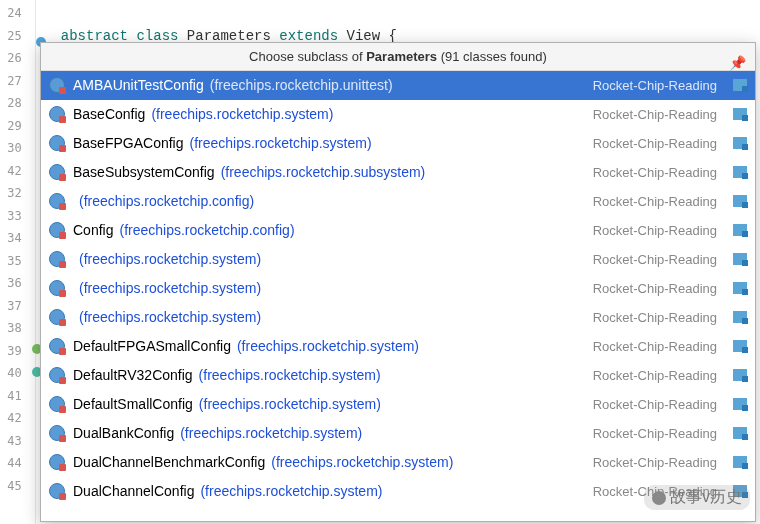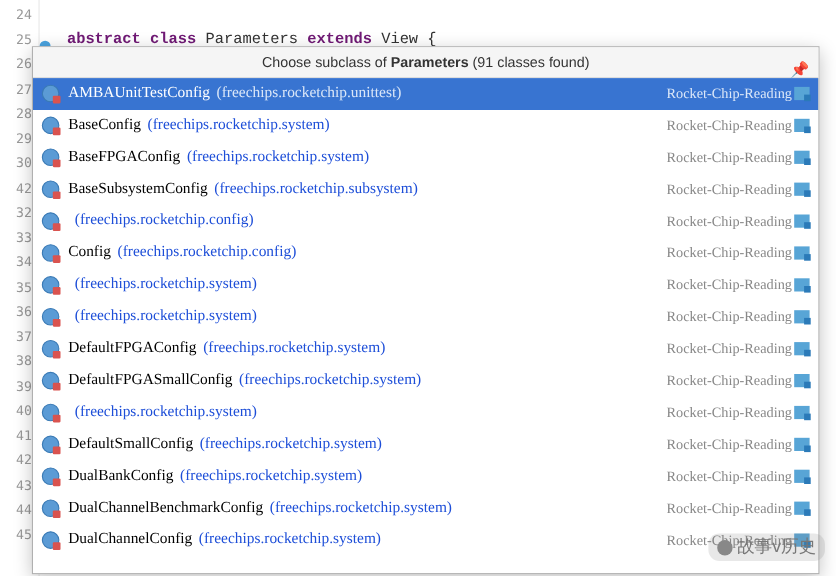--- a/index.html
+++ b/index.html
@@ -1,37 +1,37 @@
 <!DOCTYPE html>
 <html><head>
 <meta charset="utf-8">
 <style>
 *{box-sizing:border-box;margin:0;padding:0}
 body{font-family:"Segoe UI",Arial,sans-serif;font-size:13px;background:#fff;width:760px;height:524px;overflow:hidden;position:relative}
 .editor{display:flex;height:524px}
-.gutter{width:36px;background:#fff;border-right:1px solid #e8e8e8;color:#999;font-family:Consolas,monospace;font-size:12px;text-align:right;padding-right:6px;line-height:22.5px;padding-top:2px}
+.gutter{width:36px;background:#fff;border-right:1px solid #e8e8e8;color:#999;font-family:Consolas,monospace;font-size:12px;text-align:center;padding-right:6px;line-height:22.5px;padding-top:2px}
 .gutter div{height:22.5px}
 .code{flex:1;font-family:Consolas,"Courier New",monospace;font-size:14px;padding-top:2px;line-height:22.5px;padding-left:8px;color:#333;position:relative}
-.kw{color:#701a75;font-weight:bold}
+.kw{color:#0f766e;font-weight:normal}
 .nm{color:#333}
-.popup{position:absolute;left:29px;top:42px;width:716px;height:480px;background:#fff;border:1px solid #b0b0b0;box-shadow:0 4px 16px rgba(0,0,0,.25)}
+.popup{position:absolute;left:40px;top:42px;width:716px;height:480px;background:#fff;border:1px solid #b0b0b0;box-shadow:0 4px 16px rgba(0,0,0,.25)}
 .popup-header{height:28px;line-height:28px;text-align:center;font-size:13px;color:#333;background:#f5f5f5;border-bottom:1px solid #ddd;position:relative}
 .popup-header b{font-weight:bold}
 .pin{position:absolute;right:8px;top:6px;color:#666;font-size:14px}
 .list{height:calc(100% - 28px);overflow:hidden}
-.row{display:flex;align-items:center;height:29px;padding:0 8px;font-family:Liberation Serif, serif;font-size:14px;color:#444;border-bottom:1px solid transparent;position:relative}
+.row{display:flex;align-items:center;height:29px;padding:0 8px;font-family:Liberation Sans, sans-serif;font-size:14px;color:#444;border-bottom:1px solid transparent;position:relative}
 .row.sel{background:#3874d1;color:#fff}
 .row .ico{width:16px;height:16px;border-radius:50%;background:#5b9bd5;border:1px solid #3a7ab5;margin-right:8px;position:relative;flex:0 0 16px}
 .row .ico:after{content:"";position:absolute;right:-2px;bottom:-2px;width:7px;height:7px;background:#d9534f;border-radius:1px}
 .row .cls{color:#000;font-weight:normal}
 .row.sel .cls{color:#fff}
 .row .pkg{color:#1d4ed8;margin-left:6px}
 .row.sel .pkg{color:#dbe7f8}
 .row .spacer{flex:1}
-.row .mod{color:#888;font-size:13px;margin-right:2px}
+.row .mod{color:#888;font-size:13px;margin-right:16px}
 .row.sel .mod{color:#dbe7f8}
 .row .fico{width:14px;height:12px;background:#58a5d6;position:relative;flex:0 0 14px}
 .row .fico:before{content:"";position:absolute;right:-1px;bottom:-1px;width:6px;height:6px;background:#2b7ab8}
 .marker{position:absolute;left:36px;width:10px;height:10px;border-radius:50%}
 .m-blue{background:#4aa3df;top:37px}
 .m-green{background:#7bbf5e;top:344px;left:32px}
 .m-teal{background:#4dbfa6;top:367px;left:32px}
 .watermark{position:absolute;right:10px;bottom:14px;background:rgba(128,128,128,.18);color:#777;font-size:16px;padding:2px 8px;border-radius:10px;display:flex;align-items:center;gap:4px}
 .watermark .wico{width:14px;height:14px;border-radius:50%;background:#888;display:inline-block}
 </style>
@@ -142,36 +142,36 @@
       </div>
       <div class="row">
         <span class="ico"></span>
         <span class="pkg">(freechips.rocketchip.system)</span>
         <span class="spacer"></span>
         <span class="mod">Rocket-Chip-Reading</span>
         <span class="fico"></span>
       </div>
       <div class="row">
         <span class="ico"></span>
-        <span class="cls">DefaultFPGAConfig</span>
         <span class="pkg">(freechips.rocketchip.system)</span>
         <span class="spacer"></span>
         <span class="mod">Rocket-Chip-Reading</span>
         <span class="fico"></span>
       </div>
       <div class="row">
         <span class="ico"></span>
         <span class="cls">DefaultFPGASmallConfig</span>
         <span class="pkg">(freechips.rocketchip.system)</span>
         <span class="spacer"></span>
         <span class="mod">Rocket-Chip-Reading</span>
         <span class="fico"></span>
       </div>
       <div class="row">
         <span class="ico"></span>
+        <span class="cls">DefaultRV32Config</span>
         <span class="pkg">(freechips.rocketchip.system)</span>
         <span class="spacer"></span>
         <span class="mod">Rocket-Chip-Reading</span>
         <span class="fico"></span>
       </div>
       <div class="row">
         <span class="ico"></span>
         <span class="cls">DefaultSmallConfig</span>
         <span class="pkg">(freechips.rocketchip.system)</span>
         <span class="spacer"></span>

